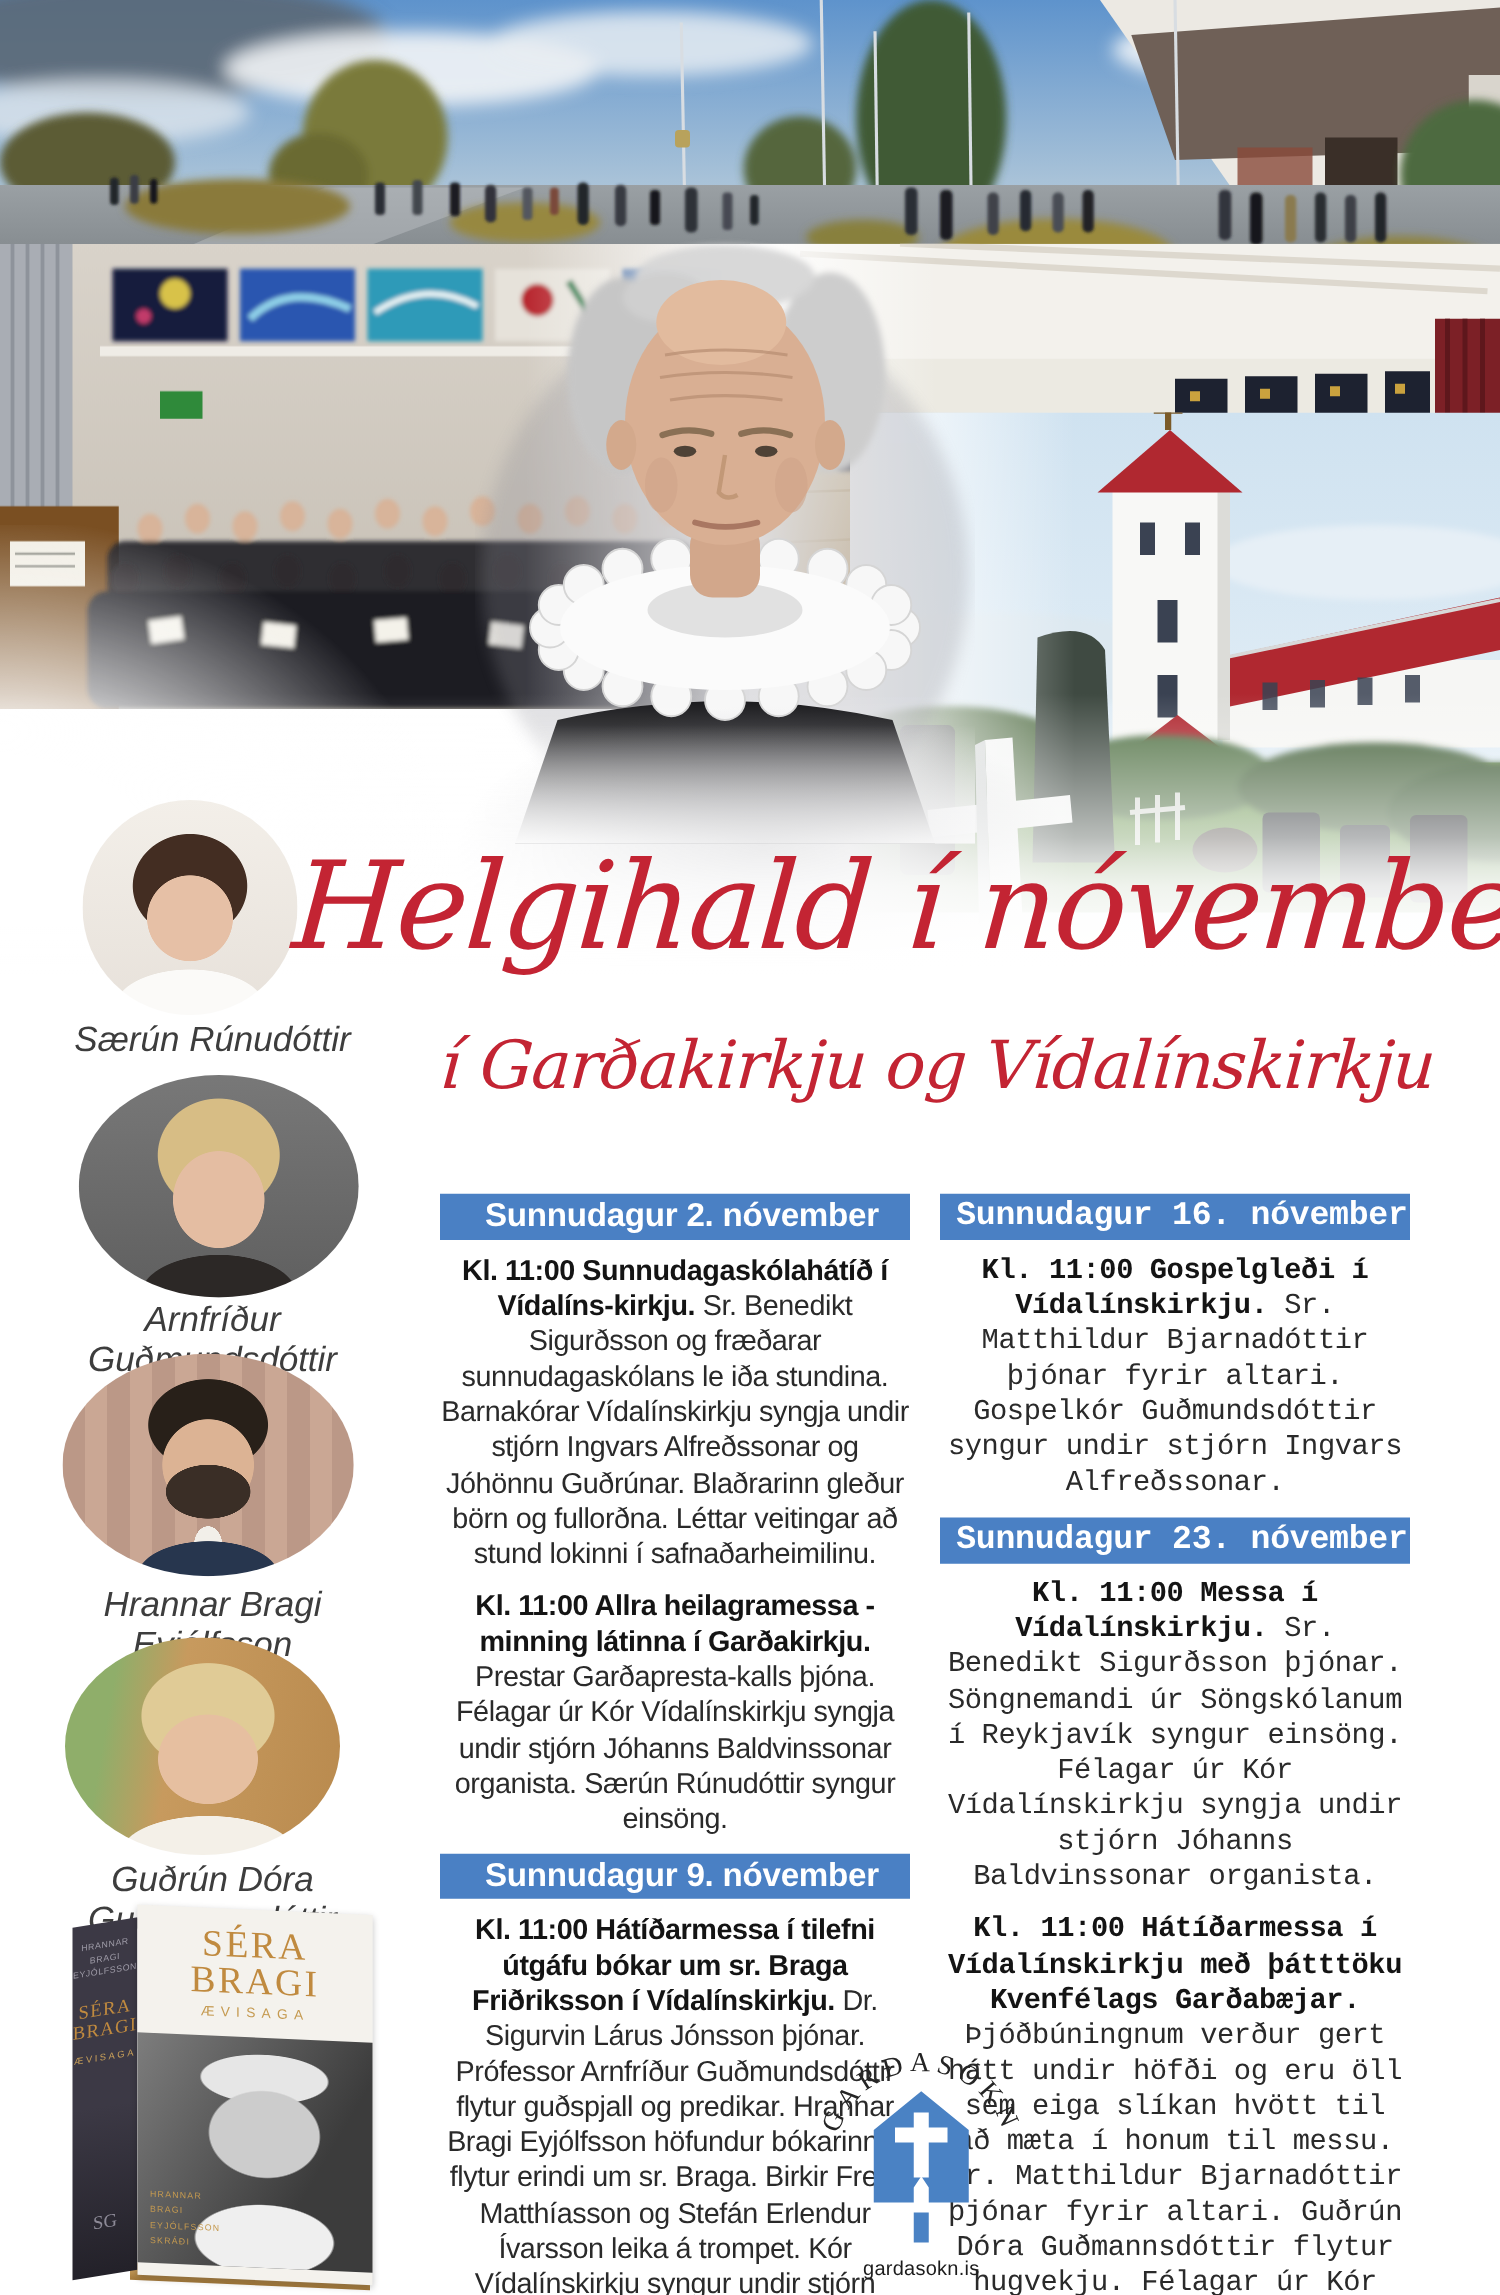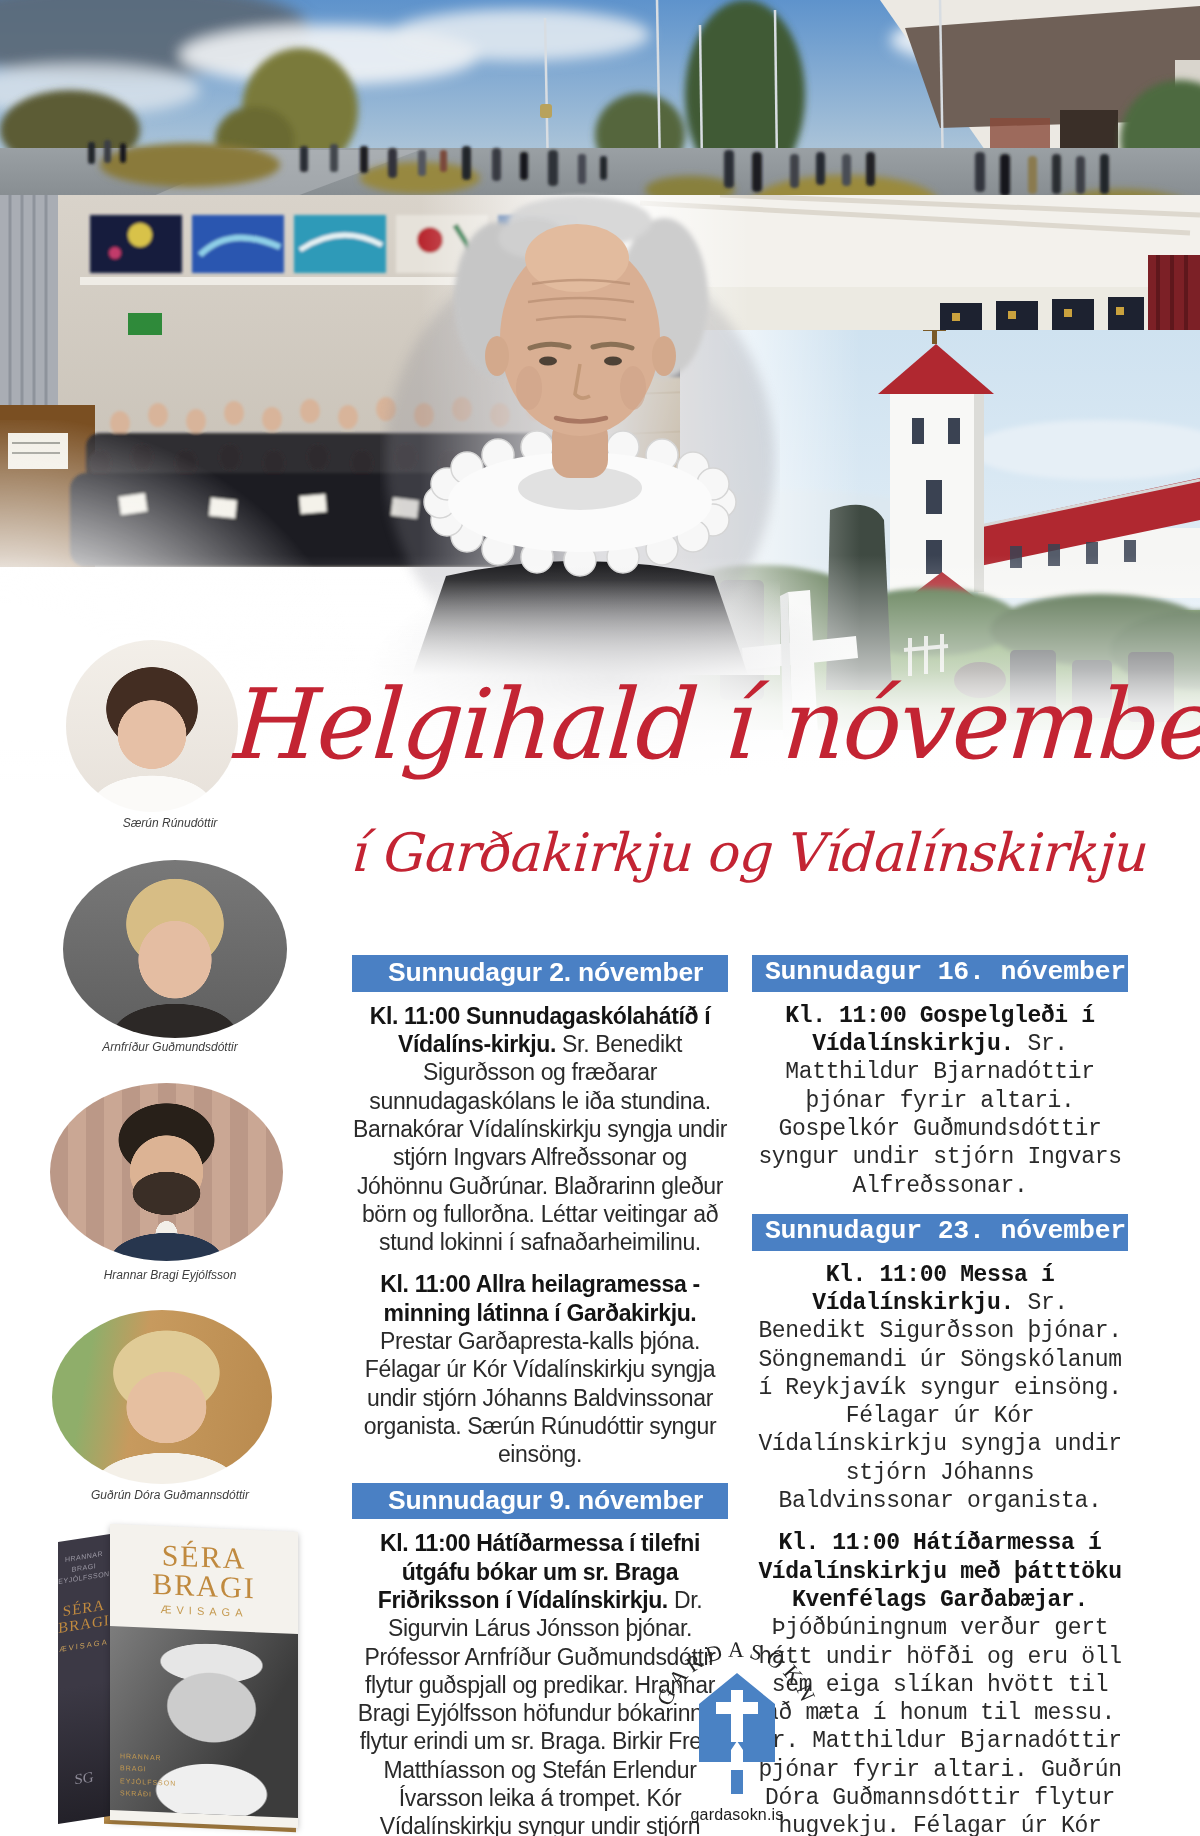--- a/index.html
+++ b/index.html
@@ -19,21 +19,21 @@
   .title{position:absolute;left:235px;top:668px;width:950px;z-index:6;text-align:center;
     font-family:"DejaVu Serif",serif;font-style:italic;font-weight:400;
     font-size:97px;color:#c32433;transform:skewX(-4deg);letter-spacing:-2px;white-space:nowrap;}
   .subtitle{position:absolute;left:350px;top:822px;width:800px;z-index:6;text-align:center;
     font-family:"DejaVu Serif",serif;font-style:italic;font-size:53px;color:#c32433;
     transform:skewX(-4deg);letter-spacing:-1px;white-space:nowrap;}
   
   .people{position:absolute;left:0;top:0;z-index:5;}
   .portrait{position:absolute;overflow:hidden;}
   .caption{position:absolute;width:300px;left:20px;text-align:center;
-    font-style:italic;font-size:12px;color:#3d3d3d;}
+    font-style:italic;font-size:28px;color:#3d3d3d;}
   .pr1{left:66px;top:640px;width:172px;height:172px;border-radius:50%;
     background:
       radial-gradient(ellipse 58% 30% at 50% 97%,#fbfaf8 0 60%,rgba(0,0,0,0) 61%),
       radial-gradient(ellipse 33% 33% at 50% 55%,#e6c0a6 0 60%,rgba(0,0,0,0) 61%),
       radial-gradient(ellipse 44% 40% at 50% 40%,#432d22 0 60%,rgba(0,0,0,0) 61%),
       linear-gradient(#f3efe9,#e7e1da);}
   .pr2{left:63px;top:860px;width:224px;height:178px;border-radius:50%;
     background:
       radial-gradient(ellipse 46% 30% at 50% 99%,#2c2826 0 60%,rgba(0,0,0,0) 61%),
       radial-gradient(ellipse 27% 36% at 50% 56%,#e4bda2 0 60%,rgba(0,0,0,0) 61%),

